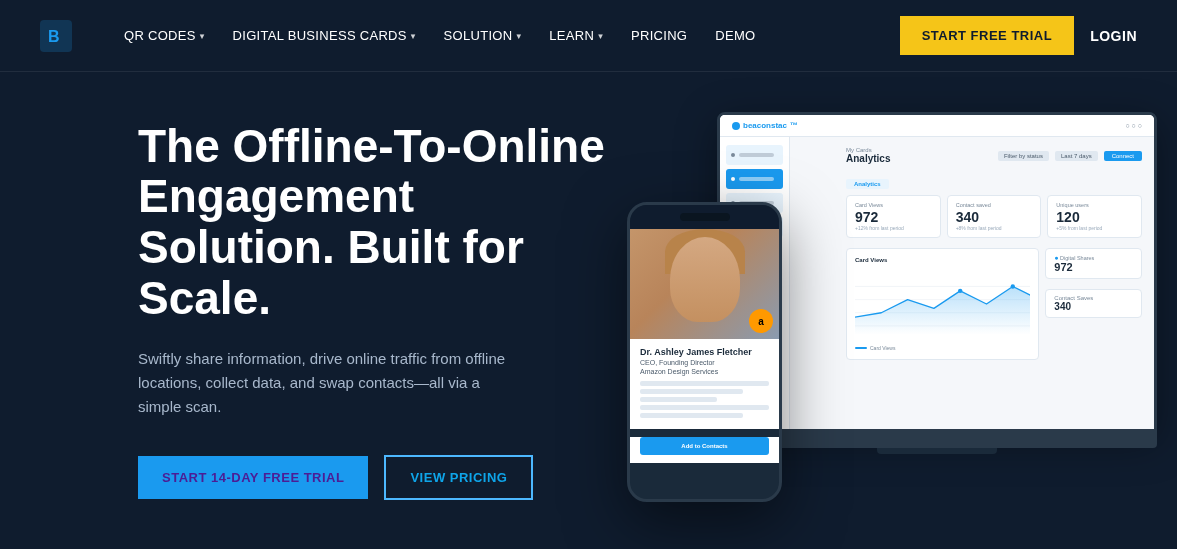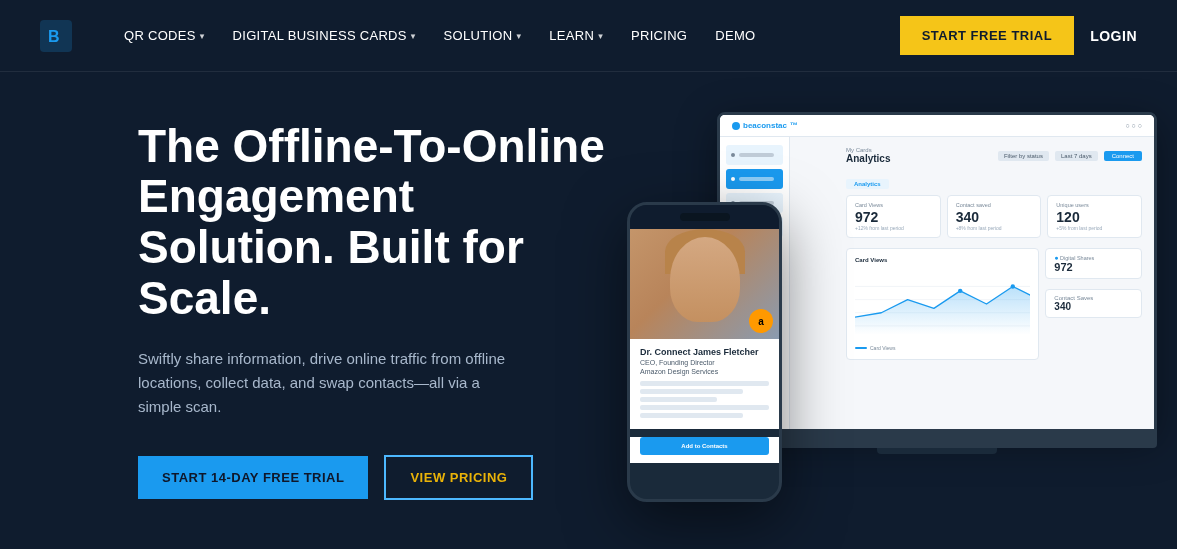--- a/index.html
+++ b/index.html
@@ -108,32 +108,32 @@
       margin-bottom: 36px;
       max-width: 380px;
     }
     .hero-buttons {
       display: flex;
       gap: 16px;
       align-items: center;
     }
     .btn-primary {
       background-color: #1a9aef;
-      color: #0f172a;
+      color: #4c1d95;
       font-size: 13px;
       font-weight: 700;
       padding: 14px 24px;
       border: none;
       cursor: pointer;
       letter-spacing: 0.5px;
       white-space: nowrap;
     }
     .btn-secondary {
       background: transparent;
-      color: #eab308;
+      color: #0ea5e9;
       font-size: 13px;
       font-weight: 700;
       padding: 13px 24px;
       border: 2px solid #4db8ff;
       cursor: pointer;
       letter-spacing: 0.5px;
       white-space: nowrap;
     }
 
     
@@ -556,21 +556,21 @@
     <div class="phone-mockup">
       <div class="phone-top-bar">
         <div class="phone-notch"></div>
       </div>
       <div class="phone-profile-img">
         <div class="phone-profile-hair"></div>
         <div class="phone-profile-face"></div>
         <div class="amazon-badge">a</div>
       </div>
       <div class="phone-card-body">
-        <div class="phone-name">Dr. Connect James Fletcher</div>
+        <div class="phone-name">Dr. Ashley James Fletcher</div>
         <div class="phone-title">CEO, Founding Director</div>
         <div class="phone-title">Amazon Design Services</div>
         <div class="phone-info-lines">
           <div class="phone-info-line full"></div>
           <div class="phone-info-line medium"></div>
           <div class="phone-info-line short"></div>
           <div class="phone-info-line full"></div>
           <div class="phone-info-line medium"></div>
         </div>
       </div>

